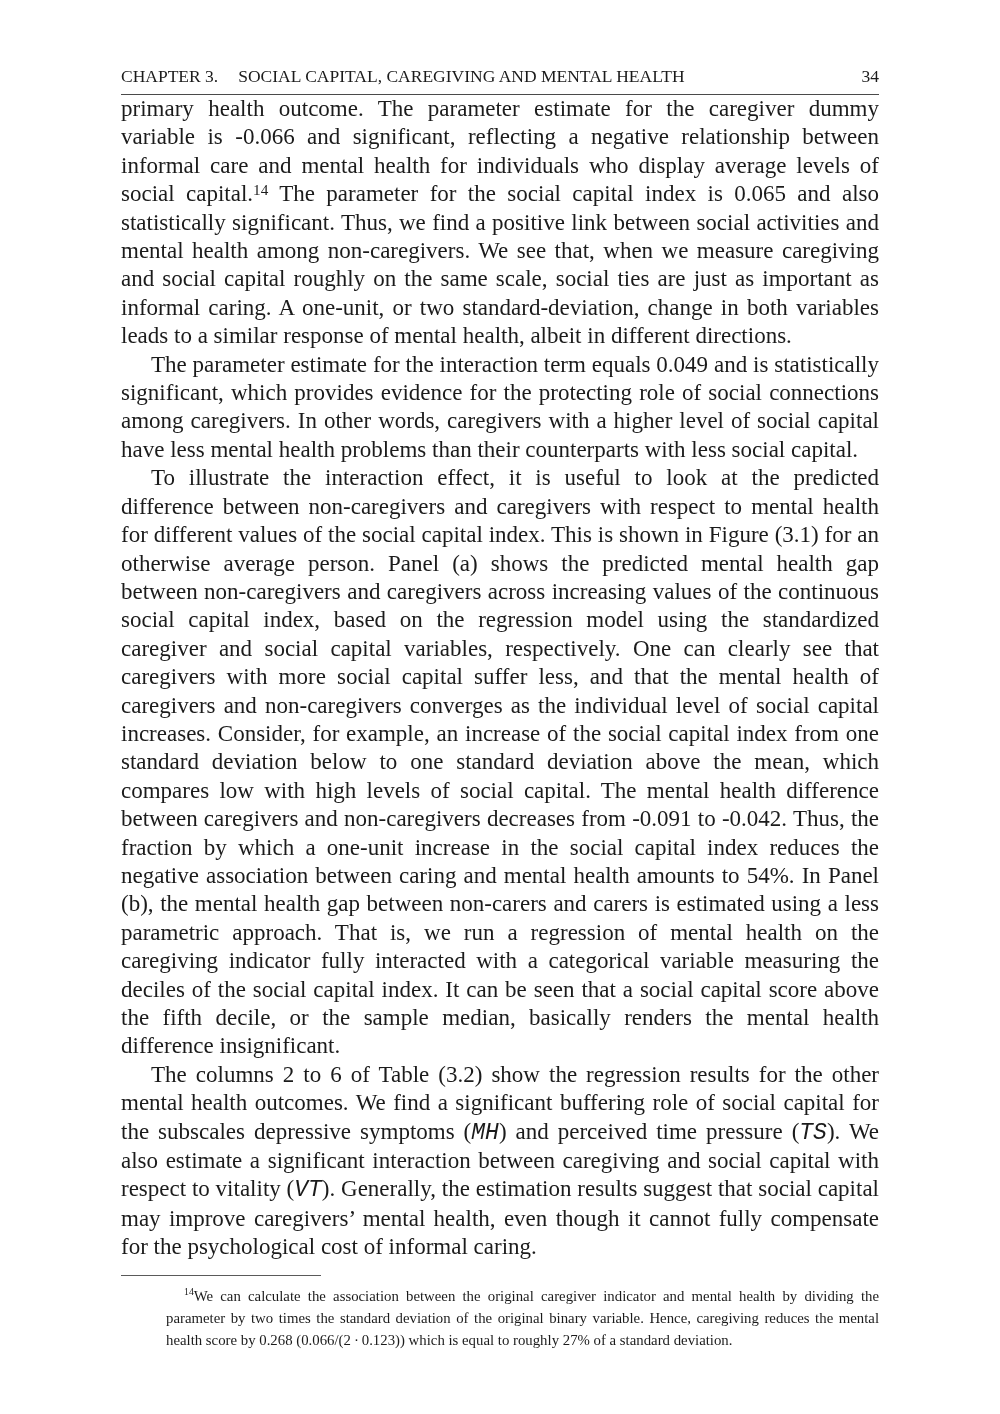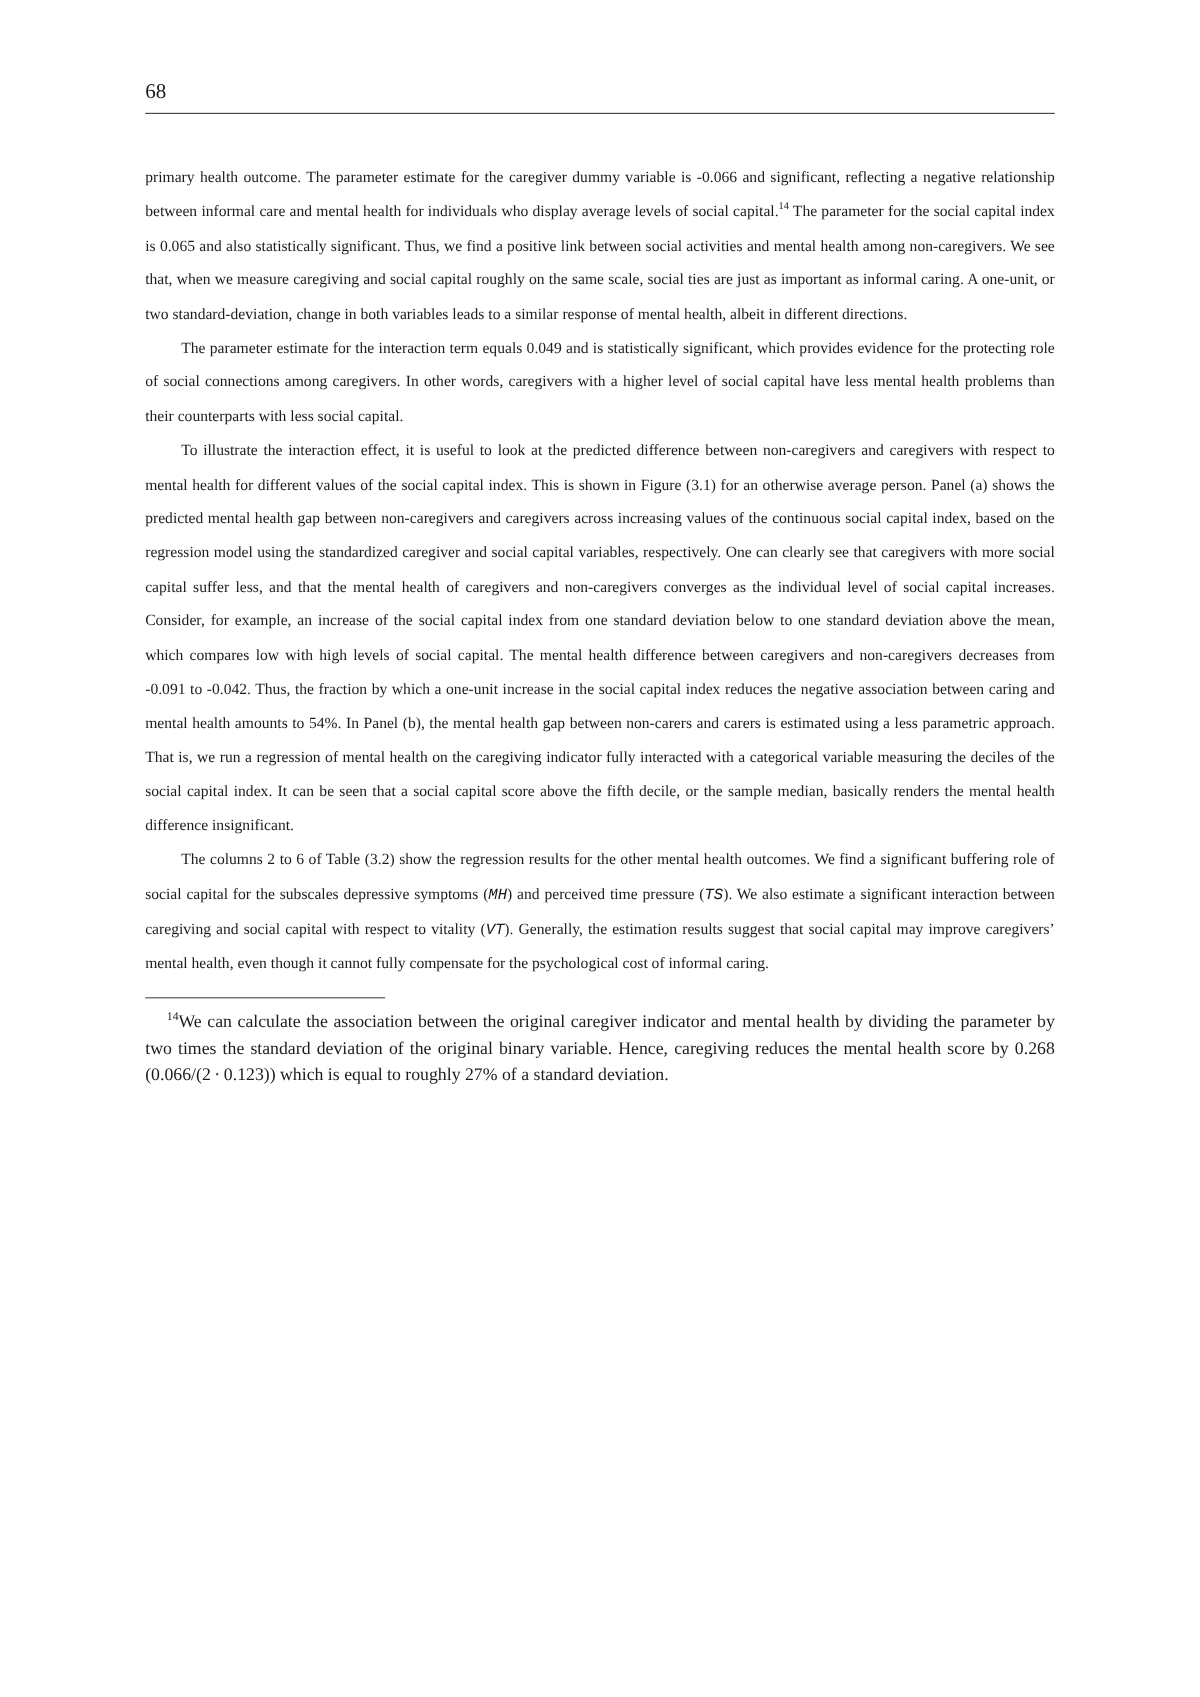--- a/index.html
+++ b/index.html
@@ -19,22 +19,21 @@
     display: flex;
     justify-content: space-between;
     align-items: baseline;
     font-size: 17.5px;
     padding-bottom: 7px;
     border-bottom: 1px solid #4a4a4a;
     white-space: nowrap;
   }
   .running-header .chapter-label { margin-right: 20px; }
   .body-text {
-    margin-top: 39px;
-    font-size: 13px;
+    font-size: 23px;
     line-height: 28.4px;
   }
   p.para {
     text-align: justify;
   }
   p.para.indent { text-indent: 30px; }
   sup.fn-mark {
     font-size: 66%;
     line-height: 0;
     vertical-align: 6px;
@@ -45,29 +44,33 @@
     width: 200px;
     height: 0;
     border-top: 1px solid #5a5a5a;
     margin-bottom: 9px;
   }
   .footnote {
     font-size: 14.8px;
     line-height: 22.3px;
     text-align: justify;
     text-indent: 18px;
+    margin-left: 45px;
   }
 </style>
 </head>
 <body>
 
 <div class="page">
 
   <div class="running-header">
-    <span>68</span>
+    <span>
+      <span class="chapter-label">CHAPTER 3.</span><span>SOCIAL CAPITAL, CAREGIVING AND MENTAL HEALTH</span>
+    </span>
+    <span>34</span>
   </div>
 
   <div class="body-text">
       <p class="para">primary health outcome. The parameter estimate for the caregiver dummy variable is -0.066 and significant, reflecting a negative relationship between informal care and mental health for individuals who display average levels of social capital.<sup class="fn-mark">14</sup> The parameter for the social capital index is 0.065 and also statistically significant. Thus, we find a positive link between social activities and mental health among non-caregivers. We see that, when we measure caregiving and social capital roughly on the same scale, social ties are just as important as informal caring. A one-unit, or two standard-deviation, change in both variables leads to a similar response of mental health, albeit in different directions.</p>
       <p class="para indent">The parameter estimate for the interaction term equals 0.049 and is statistically significant, which provides evidence for the protecting role of social connections among caregivers. In other words, caregivers with a higher level of social capital have less mental health problems than their counterparts with less social capital.</p>
       <p class="para indent">To illustrate the interaction effect, it is useful to look at the predicted difference between non-caregivers and caregivers with respect to mental health for different values of the social capital index. This is shown in Figure (3.1) for an otherwise average person. Panel (a) shows the predicted mental health gap between non-caregivers and caregivers across increasing values of the continuous social capital index, based on the regression model using the standardized caregiver and social capital variables, respectively. One can clearly see that caregivers with more social capital suffer less, and that the mental health of caregivers and non-caregivers converges as the individual level of social capital increases. Consider, for example, an increase of the social capital index from one standard deviation below to one standard deviation above the mean, which compares low with high levels of social capital. The mental health difference between caregivers and non-caregivers decreases from -0.091 to -0.042. Thus, the fraction by which a one-unit increase in the social capital index reduces the negative association between caring and mental health amounts to 54%. In Panel (b), the mental health gap between non-carers and carers is estimated using a less parametric approach. That is, we run a regression of mental health on the caregiving indicator fully interacted with a categorical variable measuring the deciles of the social capital index. It can be seen that a social capital score above the fifth decile, or the sample median, basically renders the mental health difference insignificant.</p>
       <p class="para indent">The columns 2 to 6 of Table (3.2) show the regression results for the other mental health outcomes. We find a significant buffering role of social capital for the subscales depressive symptoms (<i class="math">MH</i>) and perceived time pressure (<i class="math">TS</i>). We also estimate a significant interaction between caregiving and social capital with respect to vitality (<i class="math">VT</i>). Generally, the estimation results suggest that social capital may improve caregivers’ mental health, even though it cannot fully compensate for the psychological cost of informal caring.</p>
     </div>
 
   <div class="footnote-block">

